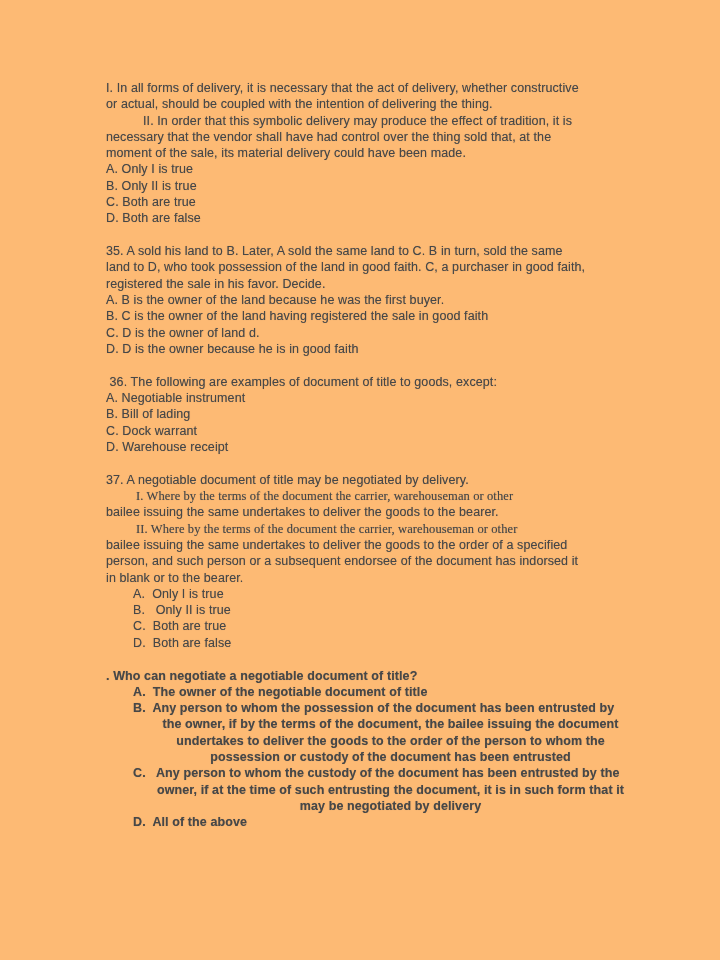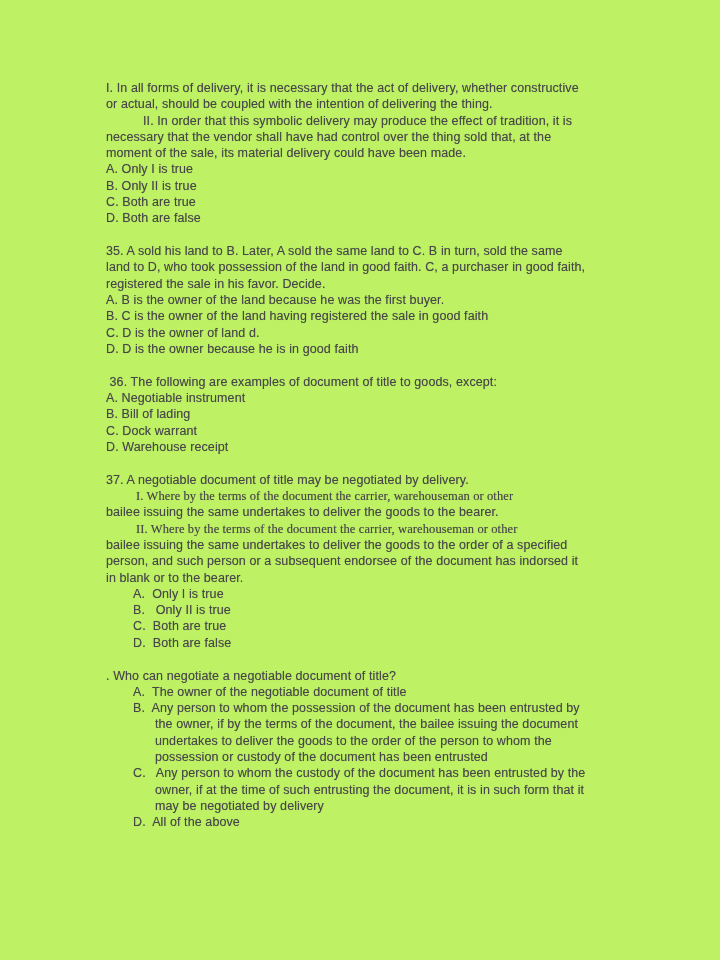--- a/index.html
+++ b/index.html
@@ -10,42 +10,42 @@
   body {
     width: 720px;
     height: 960px;
     position: relative;
     overflow: hidden;
     font-family: "Liberation Sans", sans-serif;
   }
   .page {
     position: absolute;
     inset: 0;
-    background: #bef264;
+    background: #fdba74;
   }
   .doc {
     position: absolute;
     left: 106px;
     top: 80px;
     width: 520px;
     font-size: 12.5px;
     line-height: 16.3px;
     color: #474747;
     white-space: pre;
     letter-spacing: 0.1px;
     text-shadow: 0 0 0.7px rgba(90,90,90,0.55);
     filter: blur(0.2px);
   }
   .block { margin-bottom: 16.5px; }
-  .block:last-child { margin-bottom: 0; }
+  .block:last-child { margin-bottom: 0; font-weight: bold; }
   .line { height: 16.3px; }
   .i-none { padding-left: 0; }
   .i-tab  { padding-left: 37px; }  
   .i-tab2 { padding-left: 30px; font-family: Liberation Serif, serif; }  
   .i-opt  { padding-left: 27px; }  
-  .i-hang { padding-left: 49px; }  
+  .i-hang { padding-left: 49px; text-align: center; }  
 </style>
 </head>
 <body>
 
 <div class="page">
   <div class="doc"><div class="block"><div class="line i-none">I. In all forms of delivery, it is necessary that the act of delivery, whether constructive</div><div class="line i-none">or actual, should be coupled with the intention of delivering the thing.</div><div class="line i-tab">II. In order that this symbolic delivery may produce the effect of tradition, it is</div><div class="line i-none">necessary that the vendor shall have had control over the thing sold that, at the</div><div class="line i-none">moment of the sale, its material delivery could have been made.</div><div class="line i-none">A. Only I is true</div><div class="line i-none">B. Only II is true</div><div class="line i-none">C. Both are true</div><div class="line i-none">D. Both are false</div></div><div class="block"><div class="line i-none">35. A sold his land to B. Later, A sold the same land to C. B in turn, sold the same</div><div class="line i-none">land to D, who took possession of the land in good faith. C, a purchaser in good faith,</div><div class="line i-none">registered the sale in his favor. Decide.</div><div class="line i-none">A. B is the owner of the land because he was the first buyer.</div><div class="line i-none">B. C is the owner of the land having registered the sale in good faith</div><div class="line i-none">C. D is the owner of land d.</div><div class="line i-none">D. D is the owner because he is in good faith</div></div><div class="block"><div class="line i-none"> 36. The following are examples of document of title to goods, except:</div><div class="line i-none">A. Negotiable instrument</div><div class="line i-none">B. Bill of lading</div><div class="line i-none">C. Dock warrant</div><div class="line i-none">D. Warehouse receipt</div></div><div class="block"><div class="line i-none">37. A negotiable document of title may be negotiated by delivery.</div><div class="line i-tab2">I. Where by the terms of the document the carrier, warehouseman or other</div><div class="line i-none">bailee issuing the same undertakes to deliver the goods to the bearer.</div><div class="line i-tab2">II. Where by the terms of the document the carrier, warehouseman or other</div><div class="line i-none">bailee issuing the same undertakes to deliver the goods to the order of a specified</div><div class="line i-none">person, and such person or a subsequent endorsee of the document has indorsed it</div><div class="line i-none">in blank or to the bearer.</div><div class="line i-opt">A.  Only I is true</div><div class="line i-opt">B.   Only II is true</div><div class="line i-opt">C.  Both are true</div><div class="line i-opt">D.  Both are false</div></div><div class="block"><div class="line i-none">. Who can negotiate a negotiable document of title?</div><div class="line i-opt">A.  The owner of the negotiable document of title</div><div class="line i-opt">B.  Any person to whom the possession of the document has been entrusted by</div><div class="line i-hang">the owner, if by the terms of the document, the bailee issuing the document</div><div class="line i-hang">undertakes to deliver the goods to the order of the person to whom the</div><div class="line i-hang">possession or custody of the document has been entrusted</div><div class="line i-opt">C.   Any person to whom the custody of the document has been entrusted by the</div><div class="line i-hang">owner, if at the time of such entrusting the document, it is in such form that it</div><div class="line i-hang">may be negotiated by delivery</div><div class="line i-opt">D.  All of the above</div></div></div>
 </div>
 
 </body></html>

